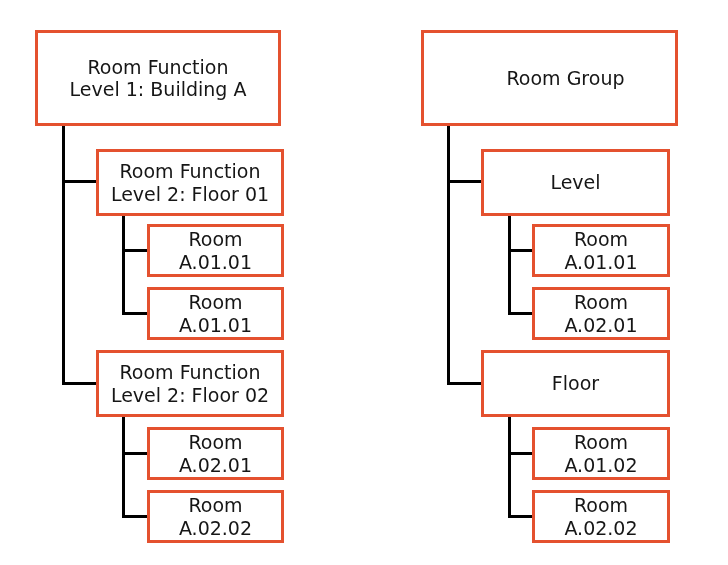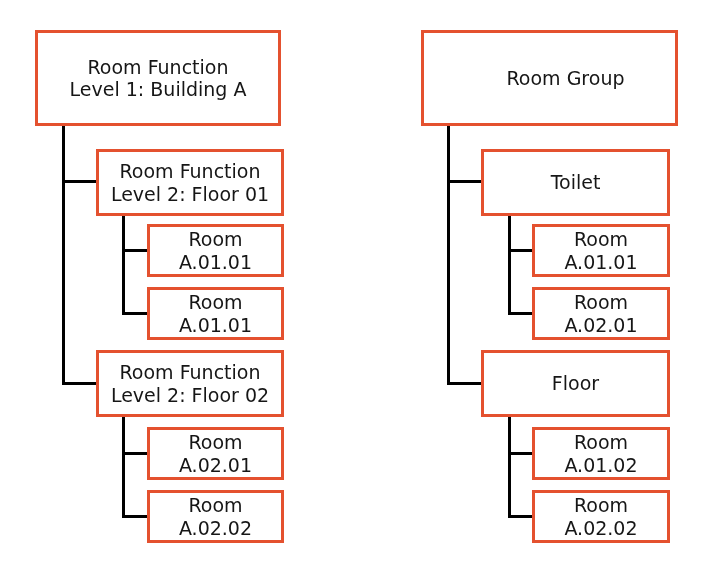--- a/index.html
+++ b/index.html
@@ -93,21 +93,21 @@
     <div class="line" style="left:508px;top:249px;width:24px;height:3px;"></div>
     <div class="line" style="left:508px;top:312px;width:24px;height:3px;"></div>
     <div class="line" style="left:508px;top:417px;width:3px;height:101px;"></div>
     <div class="line" style="left:508px;top:452px;width:24px;height:3px;"></div>
     <div class="line" style="left:508px;top:515px;width:24px;height:3px;"></div>
 
     <div class="node" style="left:421px;top:30px;width:257px;height:96px;padding-left:32px;">
       <span class="label">Room Group</span>
     </div>
     <div class="node" style="left:481px;top:149px;width:189px;height:67px;">
-      <span class="label">Toilet</span>
+      <span class="label">Level</span>
     </div>
     <div class="node" style="left:532px;top:224px;width:138px;height:53px;">
       <span class="label">Room
 A.01.01</span>
     </div>
     <div class="node" style="left:532px;top:287px;width:138px;height:53px;">
       <span class="label">Room
 A.02.01</span>
     </div>
     <div class="node" style="left:481px;top:350px;width:189px;height:67px;">

